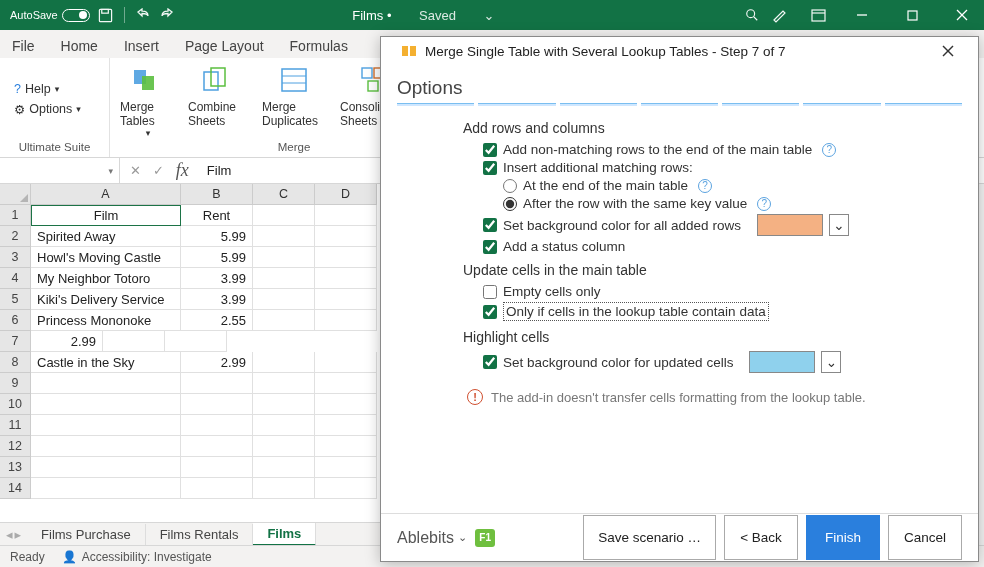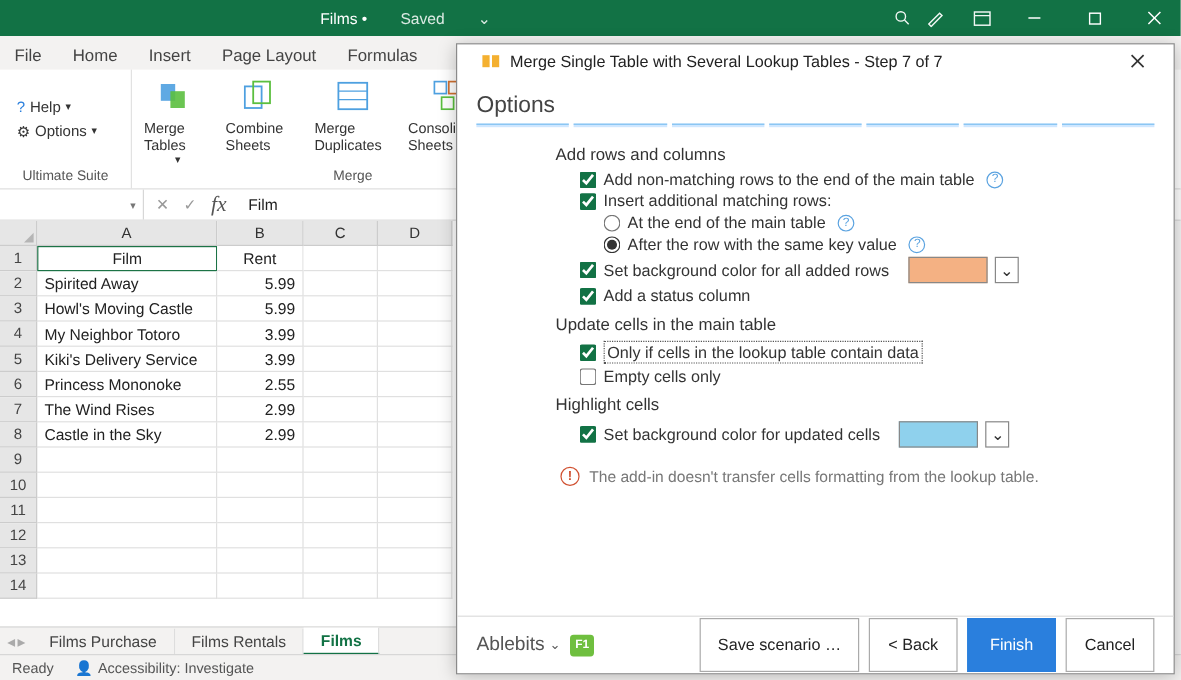--- a/index.html
+++ b/index.html
@@ -89,20 +89,43 @@
   .dlg-footer .spacer{flex:1;}
   .btn { height:45px; padding:0 14px; border:1px solid #aaa; background:#fff; font-size:13.5px; display:flex;align-items:center;justify-content:center; min-width:74px; cursor:pointer;}
   .btn.primary { background:#2a7fdd; color:#fff; border-color:#2a7fdd;}
   
   svg{display:block;}
 </style>
 </head>
 <body>
 
 <div class="titlebar">
+  <div class="left">
+    <div class="autosave">
+      <span>AutoSave</span>
+      <span class="autosave-toggle"></span>
+    </div>
+    <div class="tb-icon">
+      <svg width="15" height="15" viewBox="0 0 16 16">
+          <rect x="1.5" y="1.5" width="13" height="13" rx="1" fill="none" stroke="#fff" stroke-width="1.3"></rect>
+          <rect x="4" y="1.5" width="7" height="4" fill="none" stroke="#fff" stroke-width="1.3"></rect>
+        </svg>
+    </div>
+    <div class="tb-sep"></div>
+    <div class="tb-icon">
+        <svg width="16" height="14" viewBox="0 0 16 14">
+          <path d="M3 4 L7 1 L7 3.2 Q13 3 13 8 Q13 5.8 7 5.5 L7 8 Z" fill="none" stroke="#fff" stroke-width="1.3"></path>
+        </svg>
+      </div>
+    <div class="tb-icon">
+        <svg width="16" height="14" viewBox="0 0 16 14">
+          <path d="M13 4 L9 1 L9 3.2 Q3 3 3 8 Q3 5.8 9 5.5 L9 8 Z" fill="none" stroke="#fff" stroke-width="1.3"></path>
+        </svg>
+      </div>
+  </div>
   <div class="center">
     <span>Films</span> • <span class="saved">Saved</span> <span class="saved">⌄</span>
   </div>
   <div style="width:40px; display:flex; justify-content:center;">
     <div class="tb-icon">
         <svg width="14" height="14" viewBox="0 0 16 16">
           <circle cx="6.5" cy="6.5" r="4.5" fill="none" stroke="#fff" stroke-width="1.3"></circle>
           <line x1="10" y1="10" x2="14" y2="14" stroke="#fff" stroke-width="1.3"></line>
         </svg>
       </div>
@@ -277,21 +300,20 @@
       </div>
       <div class="g-row">
         <div class="row-head">6</div>
         <div class="cell colA">Princess Mononoke</div>
         <div class="cell colB right">2.55</div>
         <div class="cell colC"></div>
         <div class="cell colD"></div>
       </div>
       <div class="g-row">
         <div class="row-head">7</div>
-        <div class="cell colA">The Wind Rises</div>
         <div class="cell colB right">2.99</div>
         <div class="cell colC"></div>
         <div class="cell colD"></div>
       </div>
       <div class="g-row">
         <div class="row-head">8</div>
         <div class="cell colA">Castle in the Sky</div>
         <div class="cell colB right">2.99</div>
         <div class="cell colC"></div>
         <div class="cell colD"></div>
@@ -412,26 +434,26 @@
       <span class="color-pick" style="background:#f4b183"></span>
         <span class="dd-arrow">⌄</span>
     </div>
     <div class="opt-row">
         <input type="checkbox" checked="" style="">
         <span>Add a status column</span>
       </div>
 
     <div class="section">Update cells in the main table</div>
     <div class="opt-row">
-        <input type="checkbox" checked="" style="">
-        <span class="focus-box">Only if cells in the lookup table contain data</span>
-      </div>
-    <div class="opt-row">
         <input type="checkbox" style="">
         <span>Empty cells only</span>
+      </div>
+    <div class="opt-row">
+        <input type="checkbox" checked="" style="">
+        <span class="focus-box">Only if cells in the lookup table contain data</span>
       </div>
 
     <div class="section">Highlight cells</div>
     <div class="opt-row">
         <input type="checkbox" checked="" style="">
         <span>Set background color for updated cells</span>
       <span class="color-pick" style="background:#8fd1ed"></span>
         <span class="dd-arrow">⌄</span>
     </div>
 

